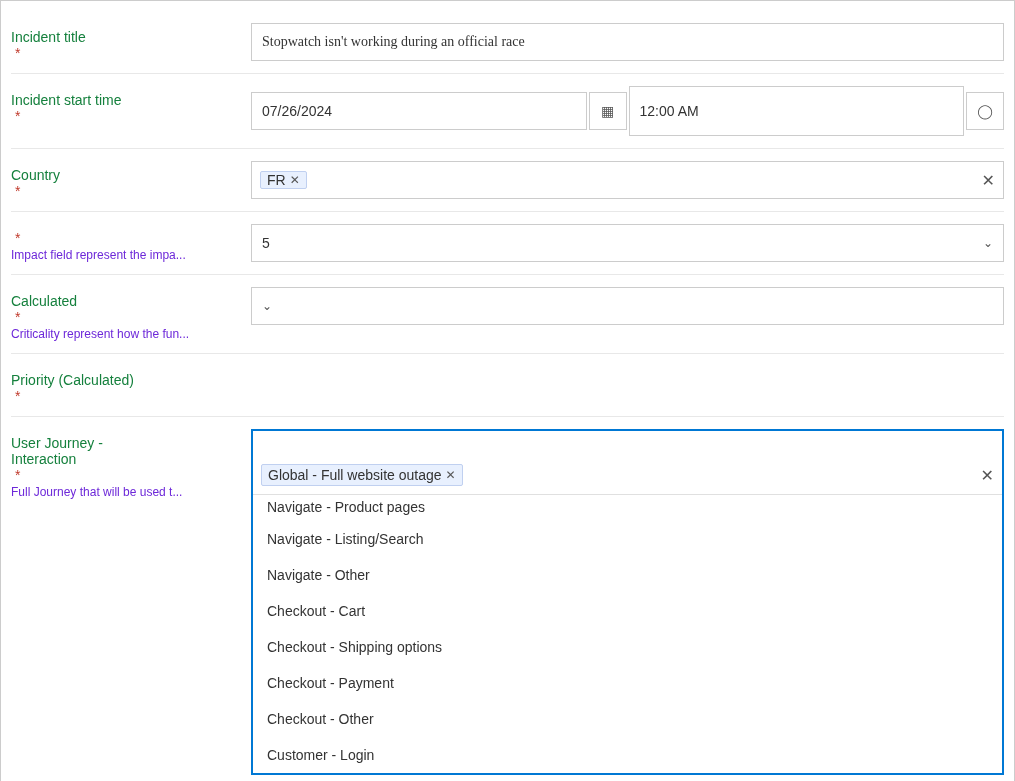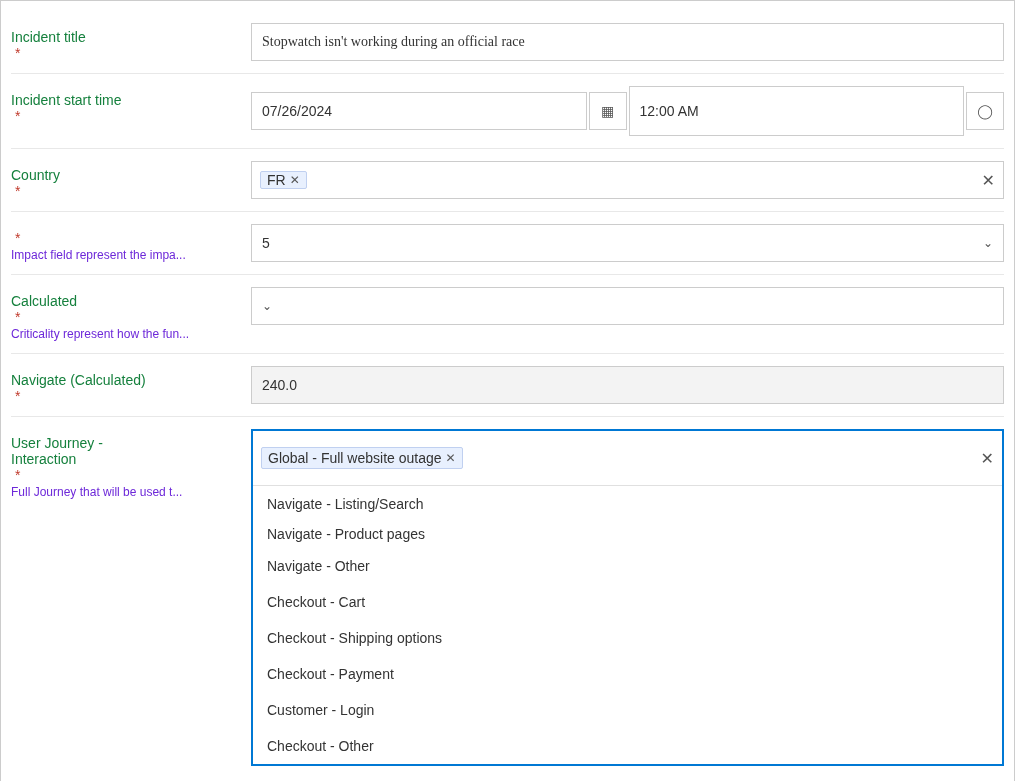--- a/index.html
+++ b/index.html
@@ -205,23 +205,24 @@
     .uj-container {
       width: 100%;
       border: 2px solid #0078d4;
       background: #fff;
       position: relative;
     }
 
     .uj-tag-row {
       display: flex;
       align-items: center;
-      padding: 16px 8px;
+      padding: 8px 8px;
       min-height: 38px;
       gap: 4px;
+      margin-top: 25px;
     }
 
     .uj-tag {
       background: #e8f0fe;
       border: 1px solid #c0d0f0;
       border-radius: 2px;
       padding: 2px 6px;
       display: flex;
       align-items: center;
       gap: 4px;
@@ -346,25 +347,22 @@
     </div>
     <div class="input-col">
       <div class="select-container">
         <span class="chevron-icon">⌄</span>
       </div>
     </div>
   </div>
 
   <div class="form-row">
     <div class="label-col">
-      <span class="label-main">Navigate (Calculated)</span>
-      <span class="required-star">*</span>
-    </div>
-    <div class="input-col">
-      <input type="text" class="readonly-input" readonly="" value="240.0" style="">
+      <span class="label-main">Priority (Calculated)</span>
+      <span class="required-star">*</span>
     </div>
   </div>
 
   <div class="form-row" style="align-items: flex-start;">
     <div class="label-col">
       <span class="label-main">User Journey -<br>Interaction</span>
       <span class="required-star">*</span>
       <span class="label-sub">Full Journey that will be used t...</span>
     </div>
     <div class="input-col">
@@ -372,42 +370,42 @@
         <div class="uj-tag-row">
           <span class="uj-tag">
             <span>Global - Full website outage</span>
             <span style="cursor:pointer;color:#555;font-size:12px;">✕</span>
           </span>
           <input type="text" class="uj-input" value="" style="">
           <span class="uj-clear">✕</span>
         </div>
         <div class="uj-dropdown">
 
-          <div class="uj-option">
-            <span>Navigate - Listing/Search</span>
-          </div>
           <div class="uj-option" style="padding-top:4px; padding-bottom:6px; border-top: none; overflow: hidden; max-height: 28px;">
             <span>Navigate - Product pages</span>
           </div>
           <div class="uj-option">
+            <span>Navigate - Listing/Search</span>
+          </div>
+          <div class="uj-option">
             <span>Navigate - Other</span>
           </div>
           <div class="uj-option">
             <span>Checkout - Cart</span>
           </div>
           <div class="uj-option">
             <span>Checkout - Shipping options</span>
           </div>
           <div class="uj-option">
             <span>Checkout - Payment</span>
           </div>
           <div class="uj-option">
+            <span>Checkout - Other</span>
+          </div>
+          <div class="uj-option">
             <span>Customer - Login</span>
-          </div>
-          <div class="uj-option">
-            <span>Checkout - Other</span>
           </div>
         </div>
       </div>
     </div>
   </div>
 
 </div>
 
 </body></html>

